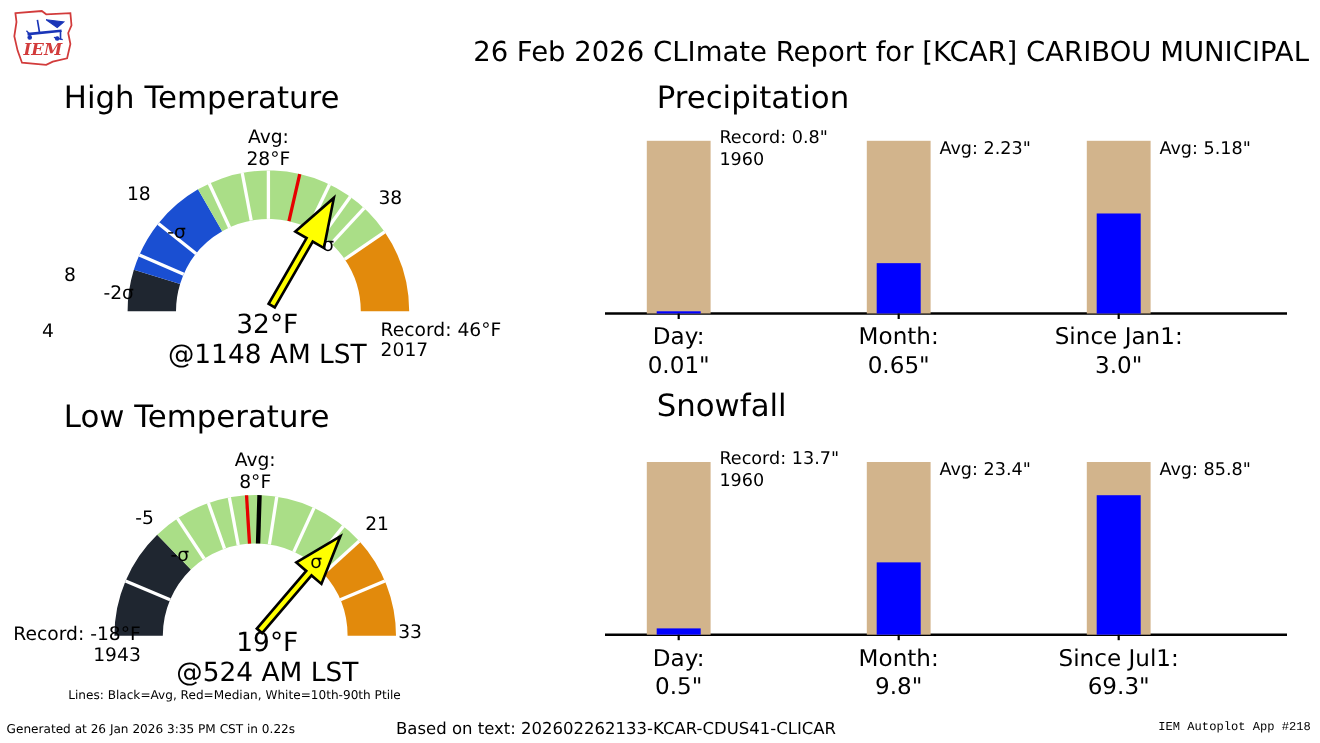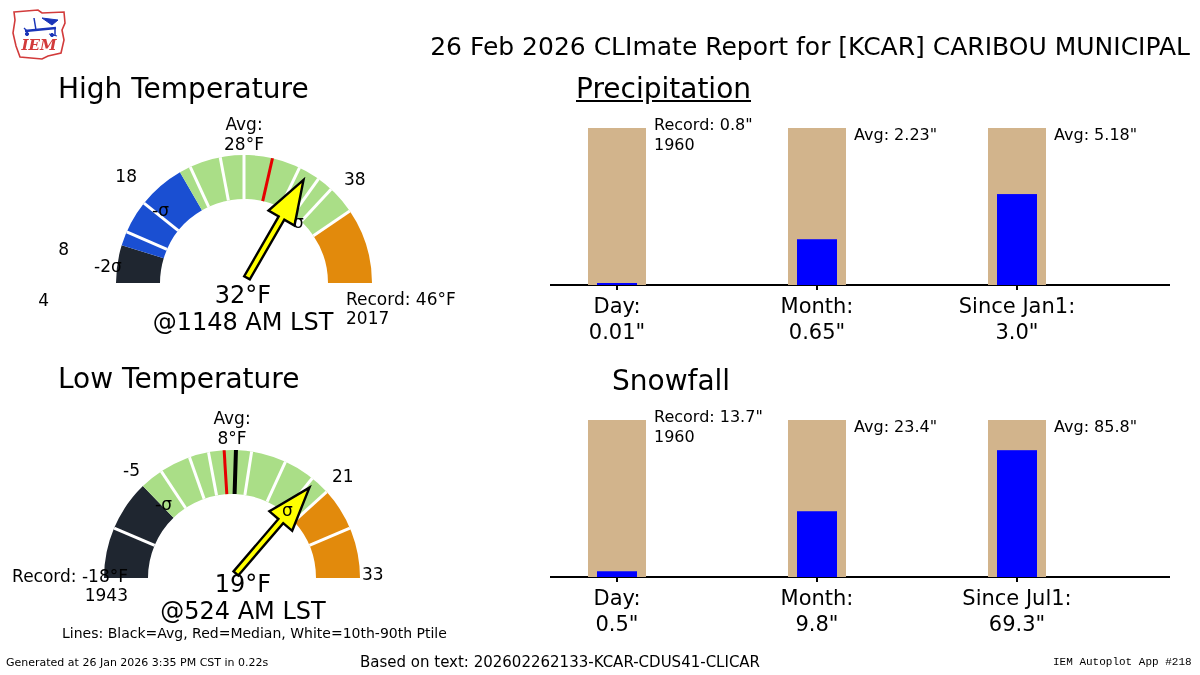--- a/index.html
+++ b/index.html
@@ -5,30 +5,30 @@
   html,body{margin:0;padding:0;background:#fff;}
   body{width:1200px;height:675px;overflow:hidden;
        font-family:"DejaVu Sans","Liberation Sans",sans-serif;color:#000;}
   #root{position:relative;width:1200px;height:675px;}
   .abs{position:absolute;}
   .logo{left:8px;top:6px;width:62px;height:56px;}
   .title{left:70px;top:20px;width:1120px;text-align:right;
          font-size:25px;letter-spacing:0px;white-space:nowrap;margin-top:12px;}
   .panel-title{font-size:28px;white-space:nowrap;}
   #t-high{left:58px;top:72px;}
-  #t-prcp{left:576px;top:72px;text-decoration:underline;}
+  #t-prcp{left:597px;top:72px;}
   #t-low{left:58px;top:362px;}
-  #t-snow{left:597px;top:364px;margin-left:15px;}
+  #t-snow{left:597px;top:352px;}
   svg{display:block;overflow:visible;}
   .gsvg{position:absolute;}
   .foot{font-size:11px;white-space:nowrap;}
   #foot-left{left:6px;top:656px;}
   #foot-mid{left:360px;top:653px;font-size:15px;}
   #foot-right{left:1053px;top:656px;font-family:Liberation Mono, monospace;}
-  .legend-note{left:62px;top:625px;font-size:14px;white-space:nowrap;text-align:center;}
+  .legend-note{left:62px;top:625px;font-size:11px;white-space:nowrap;text-align:center;}
 </style>
 </head>
 <body>
 
 <div id="root">
 
   <div class="abs logo">
     <svg width="62" height="56" viewBox="0 0 62 56">
       <path d="M6 6 L30 4 L34 7 L56 6 L57 17 L54 24 L56 34 L53 47 L40 50 L34 53 L12 51 L8 40 L5 27 L7 14 Z" fill="none" stroke="#d23b3b" stroke-width="1.6"></path>
       <g stroke="#1a35b8" fill="#1a35b8">

